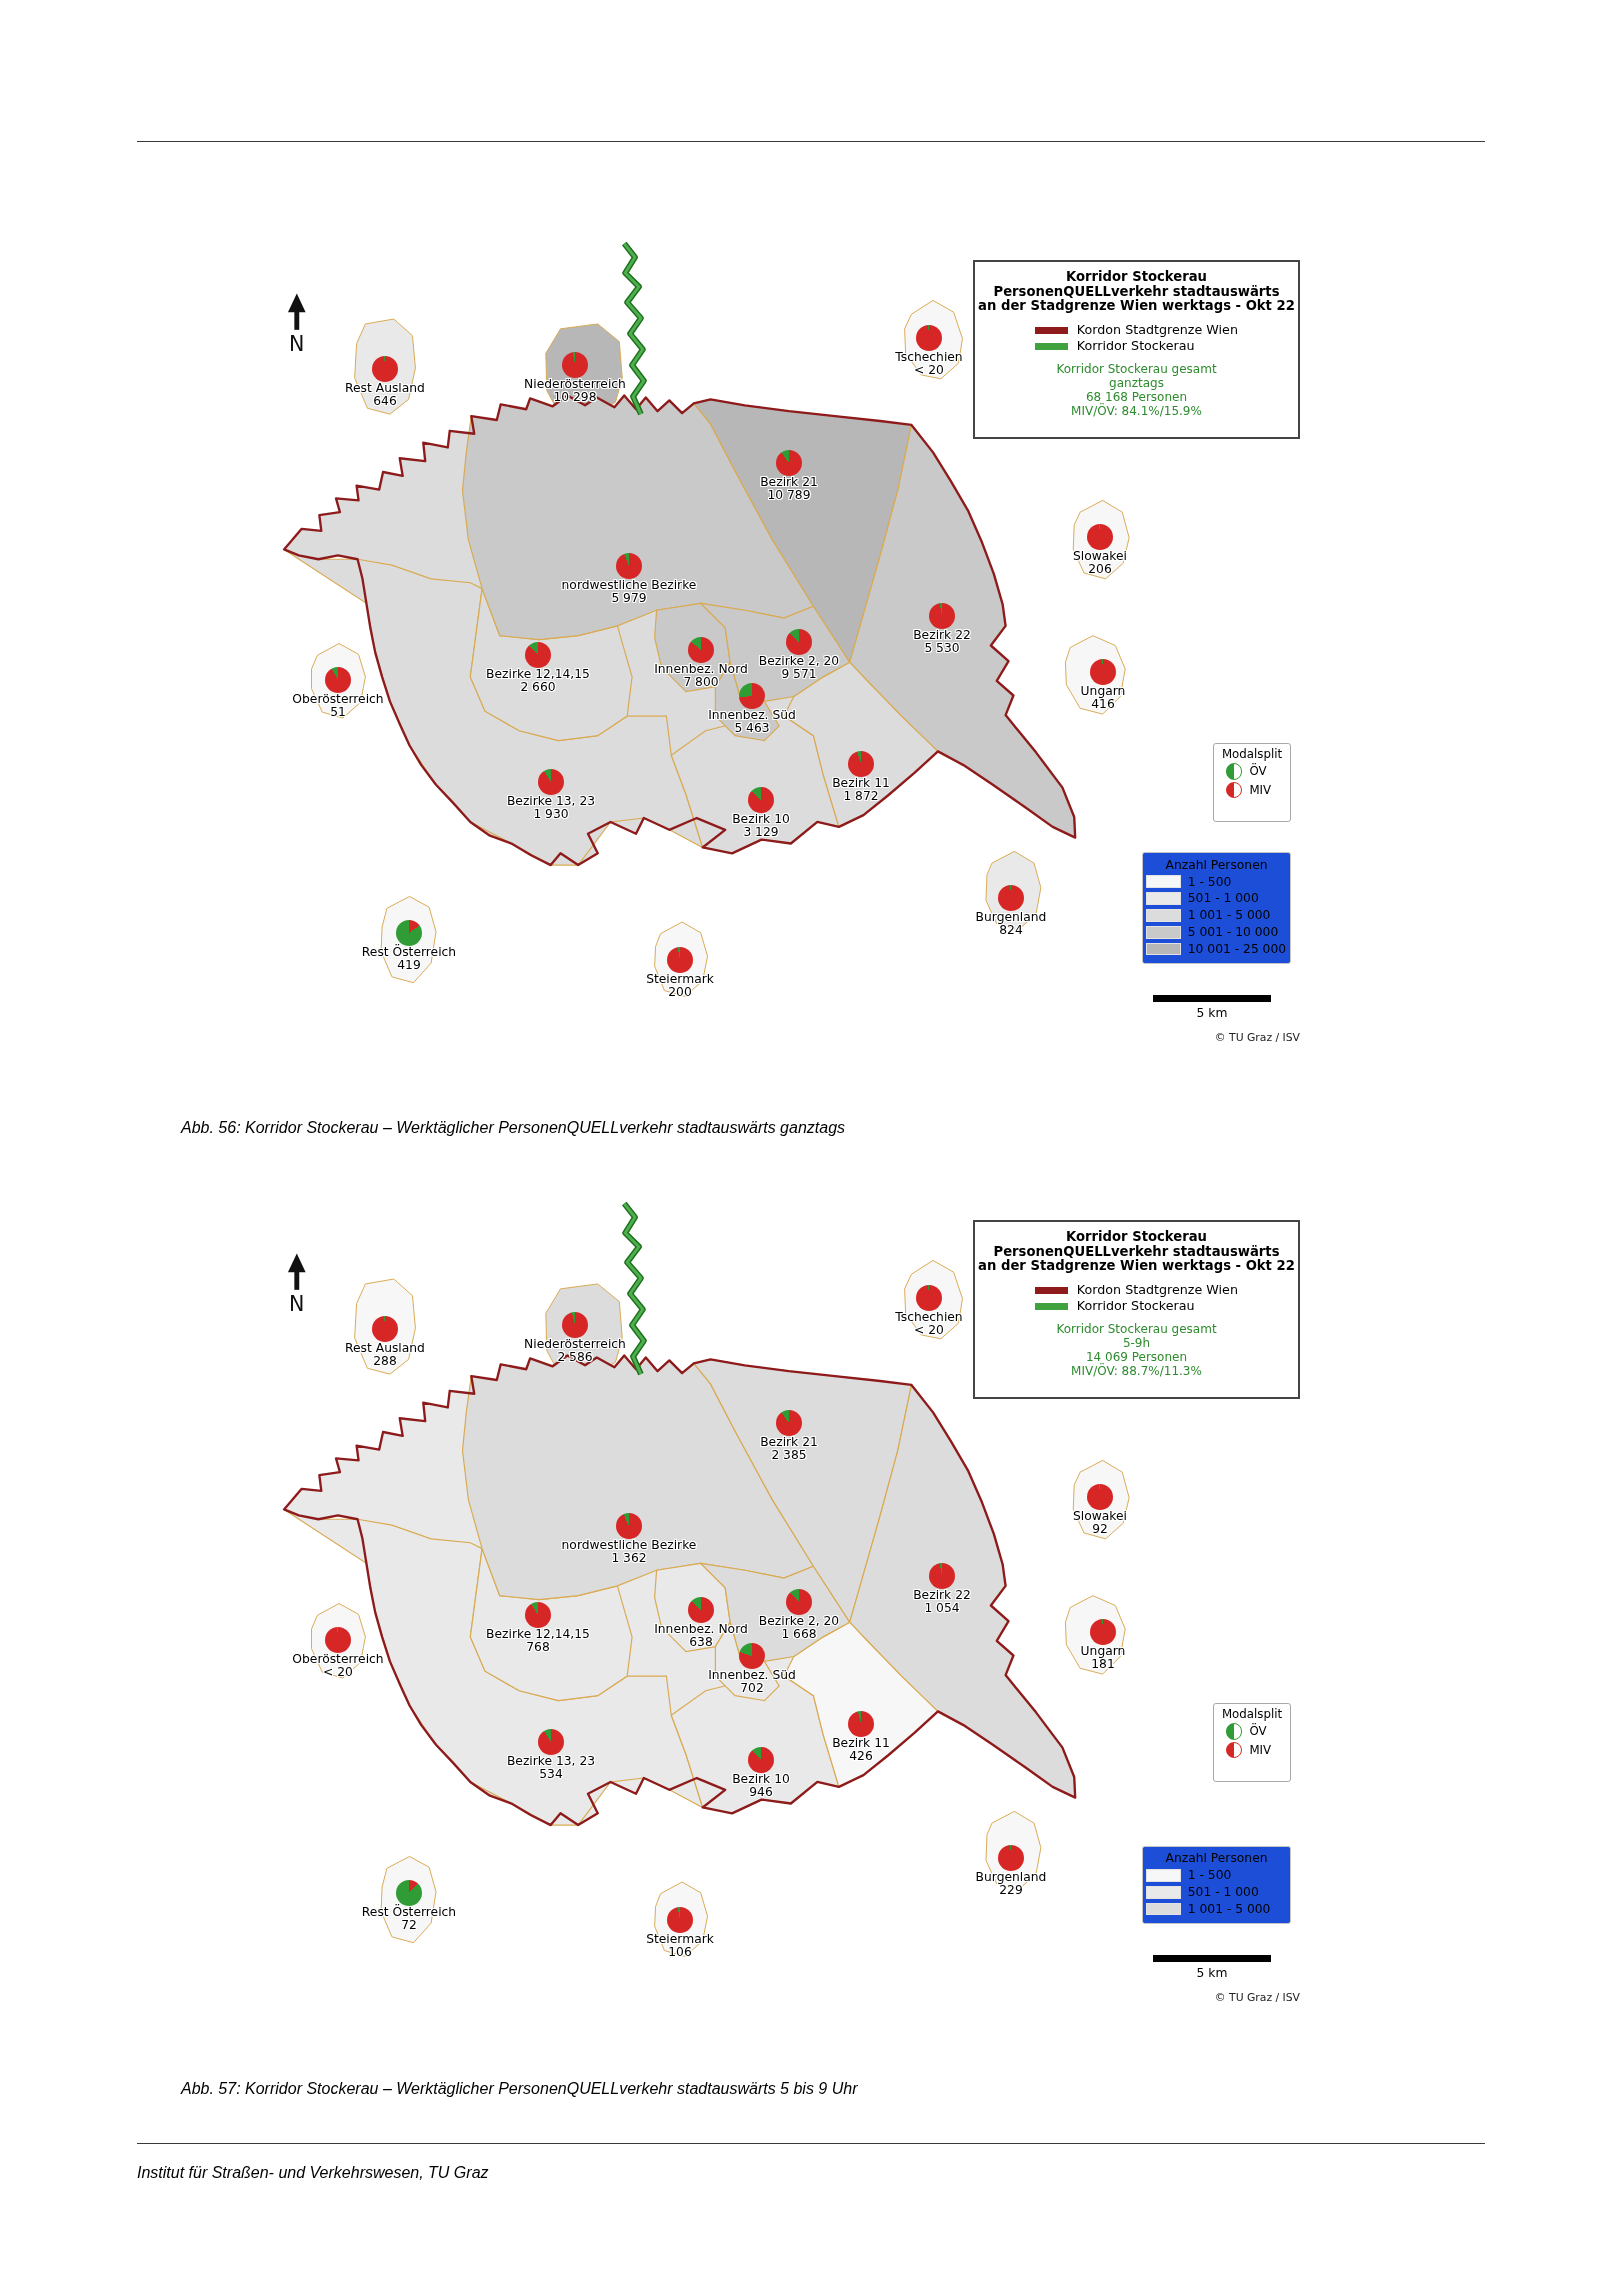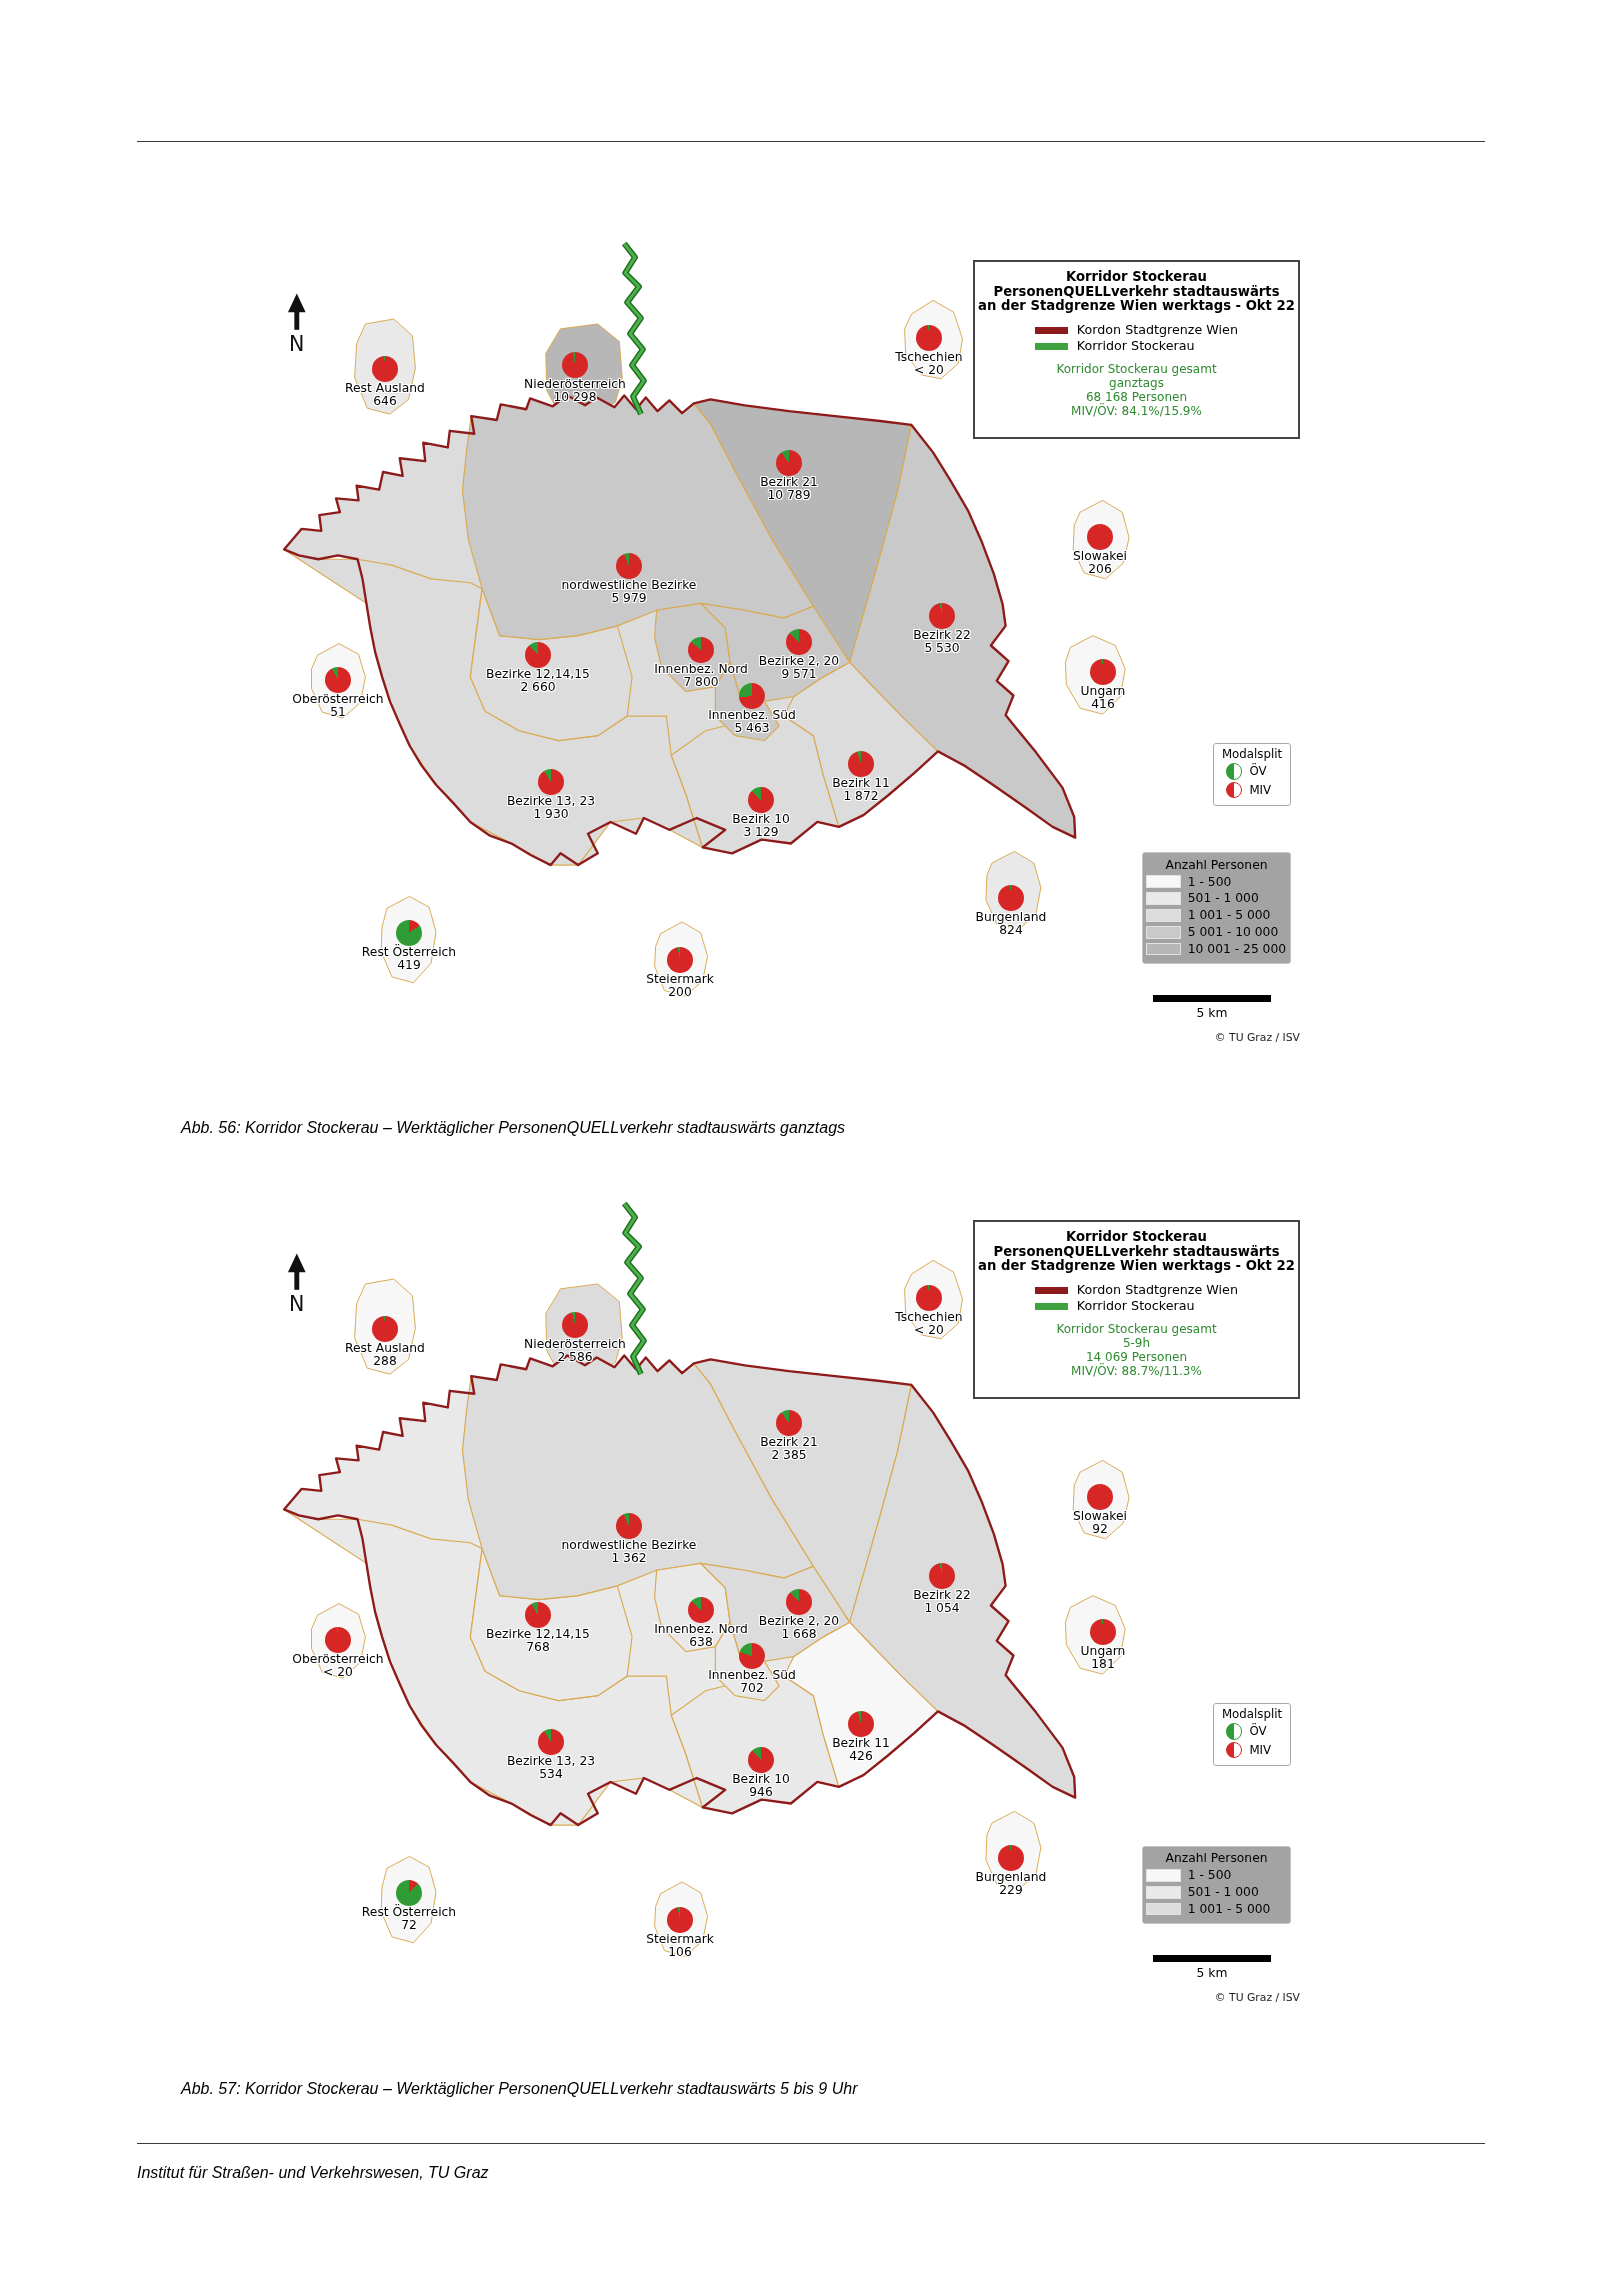--- a/index.html
+++ b/index.html
@@ -29,28 +29,28 @@
   .legendbox{position:absolute;left:836px;top:93px;width:327px;height:179px;background:#fff;
              border:2px solid #444;box-sizing:border-box;text-align:center;}
   .lg-titlewrap{padding-top:7.8px;}
   .lg-title{font-weight:bold;font-size:13.2px;line-height:14.7px;}
   .lg-items{display:inline-block;text-align:left;margin-top:7.8px;}
   .lg-item{display:flex;align-items:center;gap:8.8px;font-size:12.7px;line-height:16.7px;}
   .swatch{width:33px;height:6.9px;display:inline-block;}
   .swatch.kordon{background:var(--c-kordon);}
   .swatch.korridor{background:var(--c-korridor-line);}
   .lg-summary{margin-top:6.9px;font-size:12px;line-height:14px;color:var(--c-green-text);}
-  .modalbox{position:absolute;left:1076px;top:576px;width:78px;height:63px;background:#fff;
+  .modalbox{position:absolute;left:1076px;top:576px;width:78px;height:79px;background:#fff;
             border:1px solid #a8a8a8;border-radius:2.9px;box-sizing:border-box;font-size:11.8px;}
   .mb-title{text-align:center;margin-top:2.9px;}
   .mb-row{display:flex;align-items:center;gap:6.9px;margin:2px 0 0 11.8px;}
   .half{width:16.7px;height:16.7px;border-radius:50%;box-sizing:border-box;flex:0 0 auto;}
   .half.oev{border:1.5px solid var(--c-oev);background:linear-gradient(90deg,var(--c-oev) 0 50%,#fff 50%);}
   .half.miv{border:1.5px solid var(--c-miv);background:linear-gradient(90deg,var(--c-miv) 0 50%,#fff 50%);}
-  .anzbox{position:absolute;left:1005px;bottom:110px;width:149px;background:#a3a3a3;
+  .anzbox{position:absolute;left:1005px;bottom:110px;width:149px;background:#1d4ed8;
           border:1px solid #c4c4c4;border-radius:2.9px;box-sizing:border-box;padding:4.9px 0 6.9px;}
   .anz-title{text-align:center;font-size:12.3px;margin-bottom:2px;}
   .anz-row{display:flex;align-items:center;gap:6.9px;margin:2.9px 0 0 2.9px;}
   .anz-swatch{width:35px;height:12.7px;border:1px solid #e2e2e2;box-sizing:border-box;flex:0 0 auto;}
   .anz-label{font-size:12.3px;white-space:nowrap;}
   .scalebar{position:absolute;left:1016px;top:828px;width:118px;height:6.9px;background:#000;}
   .scalelabel{position:absolute;left:1016px;top:839px;width:118px;text-align:center;font-size:12.3px;}
   .credit{position:absolute;left:977px;top:864px;width:186px;text-align:right;font-size:10.8px;color:#222;}
   .caption{position:absolute;left:181px;font:italic 16px "Liberation Sans",sans-serif;white-space:nowrap;}
   #cap0{top:1119px}

